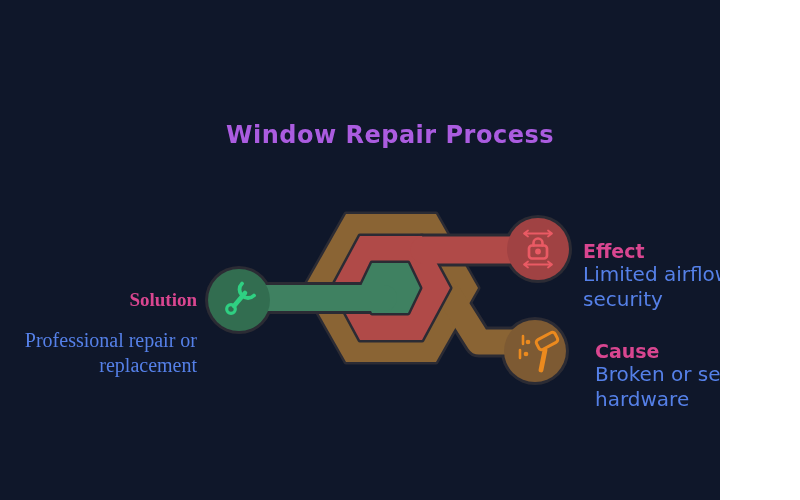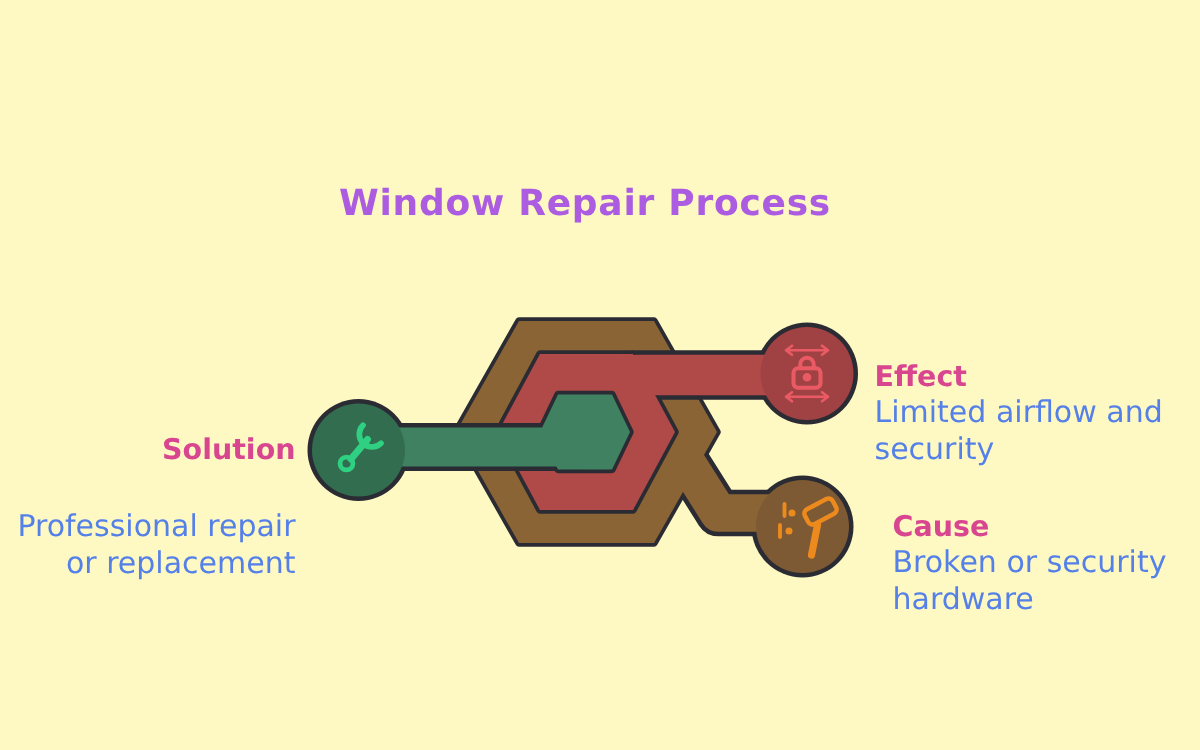--- a/index.html
+++ b/index.html
@@ -1,30 +1,30 @@
 <!DOCTYPE html>
 <html><head>
 <meta charset="utf-8">
 <style>
   html,body{margin:0;padding:0;background:#fff;}
   .stage{
-    position:relative;width:800px;height:500px;background:#fef9c3;overflow:hidden;
+    position:relative;width:720px;height:500px;background:#0f172a;overflow:hidden;
     font-family:"DejaVu Sans","Liberation Sans",sans-serif;
   }
   .stage svg{position:absolute;left:0;top:0;}
   .diagram-title{
     position:absolute;left:0;top:121px;width:780px;text-align:center;
     font-size:24px;font-weight:bold;letter-spacing:0.5px;color:#ab5ce0;
   }
   .text-block{position:absolute;width:195px;}
-  .text-block.right-align{text-align:right;}
+  .text-block.right-align{text-align:right;font-family:Liberation Serif, serif;}
   .node-label{font-size:19px;font-weight:bold;color:#d94690;line-height:22px;}
   .node-desc{font-size:20px;color:#5580e8;line-height:25px;margin-top:0;}
   #solution-block{left:2px;top:289px;}
-  #solution-block .node-desc{margin-top:27px;}
+  #solution-block .node-desc{margin-top:17px;}
   #effect-block{left:583px;top:240px;}
   #cause-block{left:595px;top:340px;}
 </style>
 </head>
 <body>
 
 <div class="stage">
 
   <svg width="800" height="500" viewBox="0 0 800 500">
 

